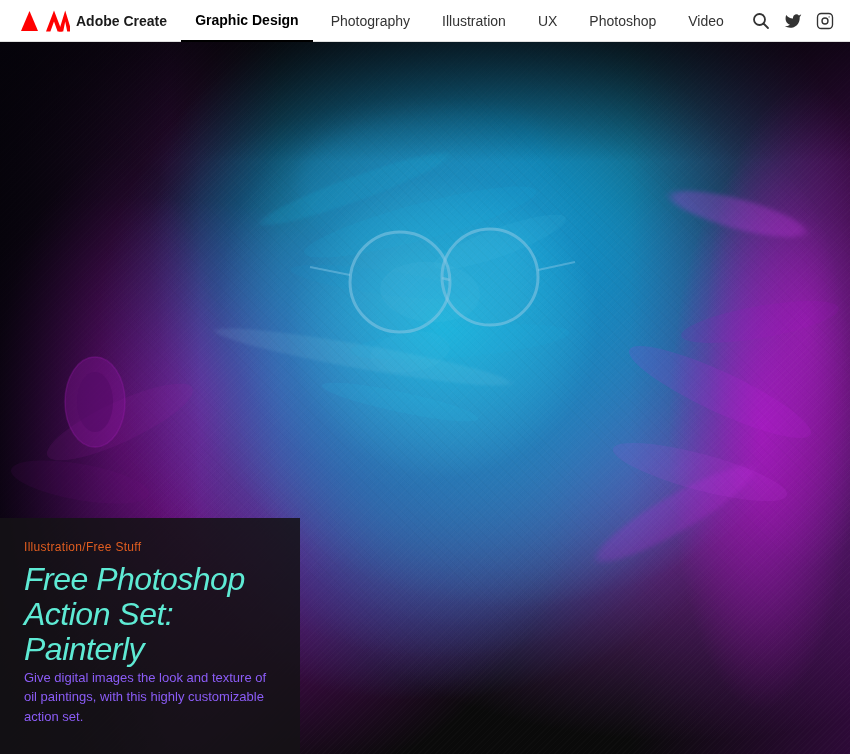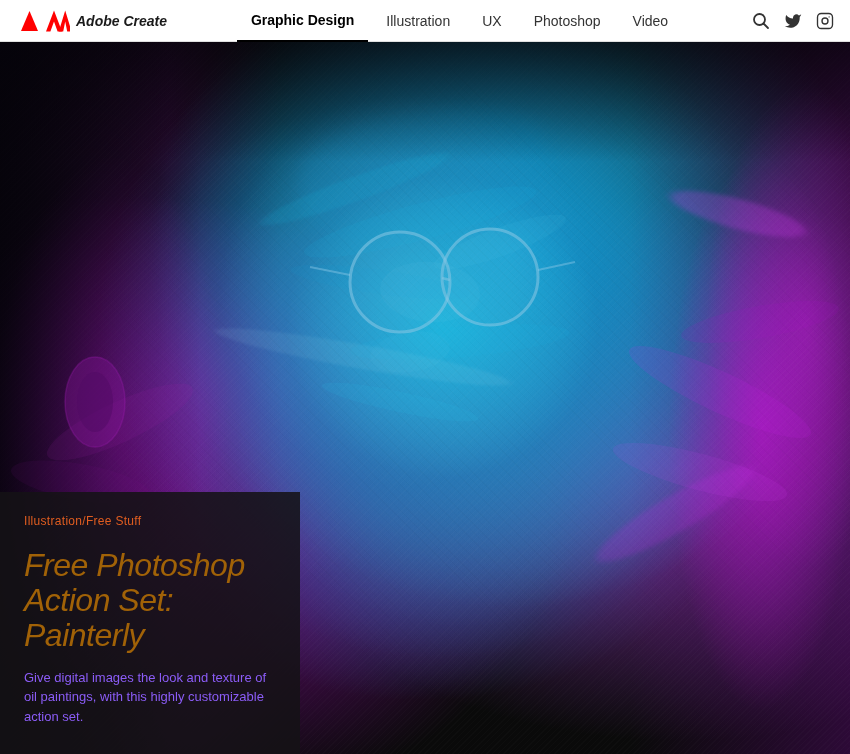--- a/index.html
+++ b/index.html
@@ -23,21 +23,20 @@
       padding: 0 16px;
       z-index: 10;
       border-bottom: 1px solid #e0e0e0;
     }
 
     .logo-area {
       display: flex;
       align-items: center;
       gap: 6px;
       min-width: 110px;
-      font-style: italic;
     }
 
     .adobe-icon {
       width: 24px;
       height: 24px;
       flex-shrink: 0;
     }
 
     .logo-text {
       font-size: 14px;
@@ -166,30 +165,29 @@
       left: 0;
       width: 300px;
       background: rgba(20, 18, 22, 0.88);
       padding: 22px 24px 28px 24px;
     }
 
     .caption-category {
       font-size: 12px;
       color: #e05d20;
       font-weight: 500;
-      margin-bottom: 20px;
+      margin-bottom: 8px;
       letter-spacing: 0.3px;
     }
 
     .caption-title {
       font-size: 32px;
       font-weight: 300;
-      color: #a16207;
+      color: #5eead4;
       line-height: 1.1;
-      margin-bottom: 14px;
       font-style: italic;
       letter-spacing: -0.5px;
     }
 
     .caption-desc {
       font-size: 13px;
       color: #8b5cf6;
       line-height: 1.5;
     }
 
@@ -286,20 +284,21 @@
 
     <svg class="adobe-icon" width="24" height="24" viewBox="0 0 30 26">
       <path d="M0 26L10 0L20 26H14.5L10 13.5L5.5 26H0Z" fill="#FF0000"></path>
       <path d="M16 26L24 0L32 26H26.5L24 13.5L21.5 26H16Z" fill="#FF0000"></path>
     </svg>
     <span class="logo-text">Adobe Create</span>
   </div>
 
   <nav>
     <a class="nav-item active">Graphic Design</a>
+    <a class="nav-item">Photography</a>
     <a class="nav-item">Illustration</a>
     <a class="nav-item">UX</a>
     <a class="nav-item">Photoshop</a>
     <a class="nav-item">Video</a>
   </nav>
 
   <div class="header-icons">
     <span class="header-icon">
       <svg width="18" height="18" viewBox="0 0 18 18" fill="none">
         <circle cx="7.5" cy="7.5" r="5.5" stroke="#333" stroke-width="1.8"></circle>

